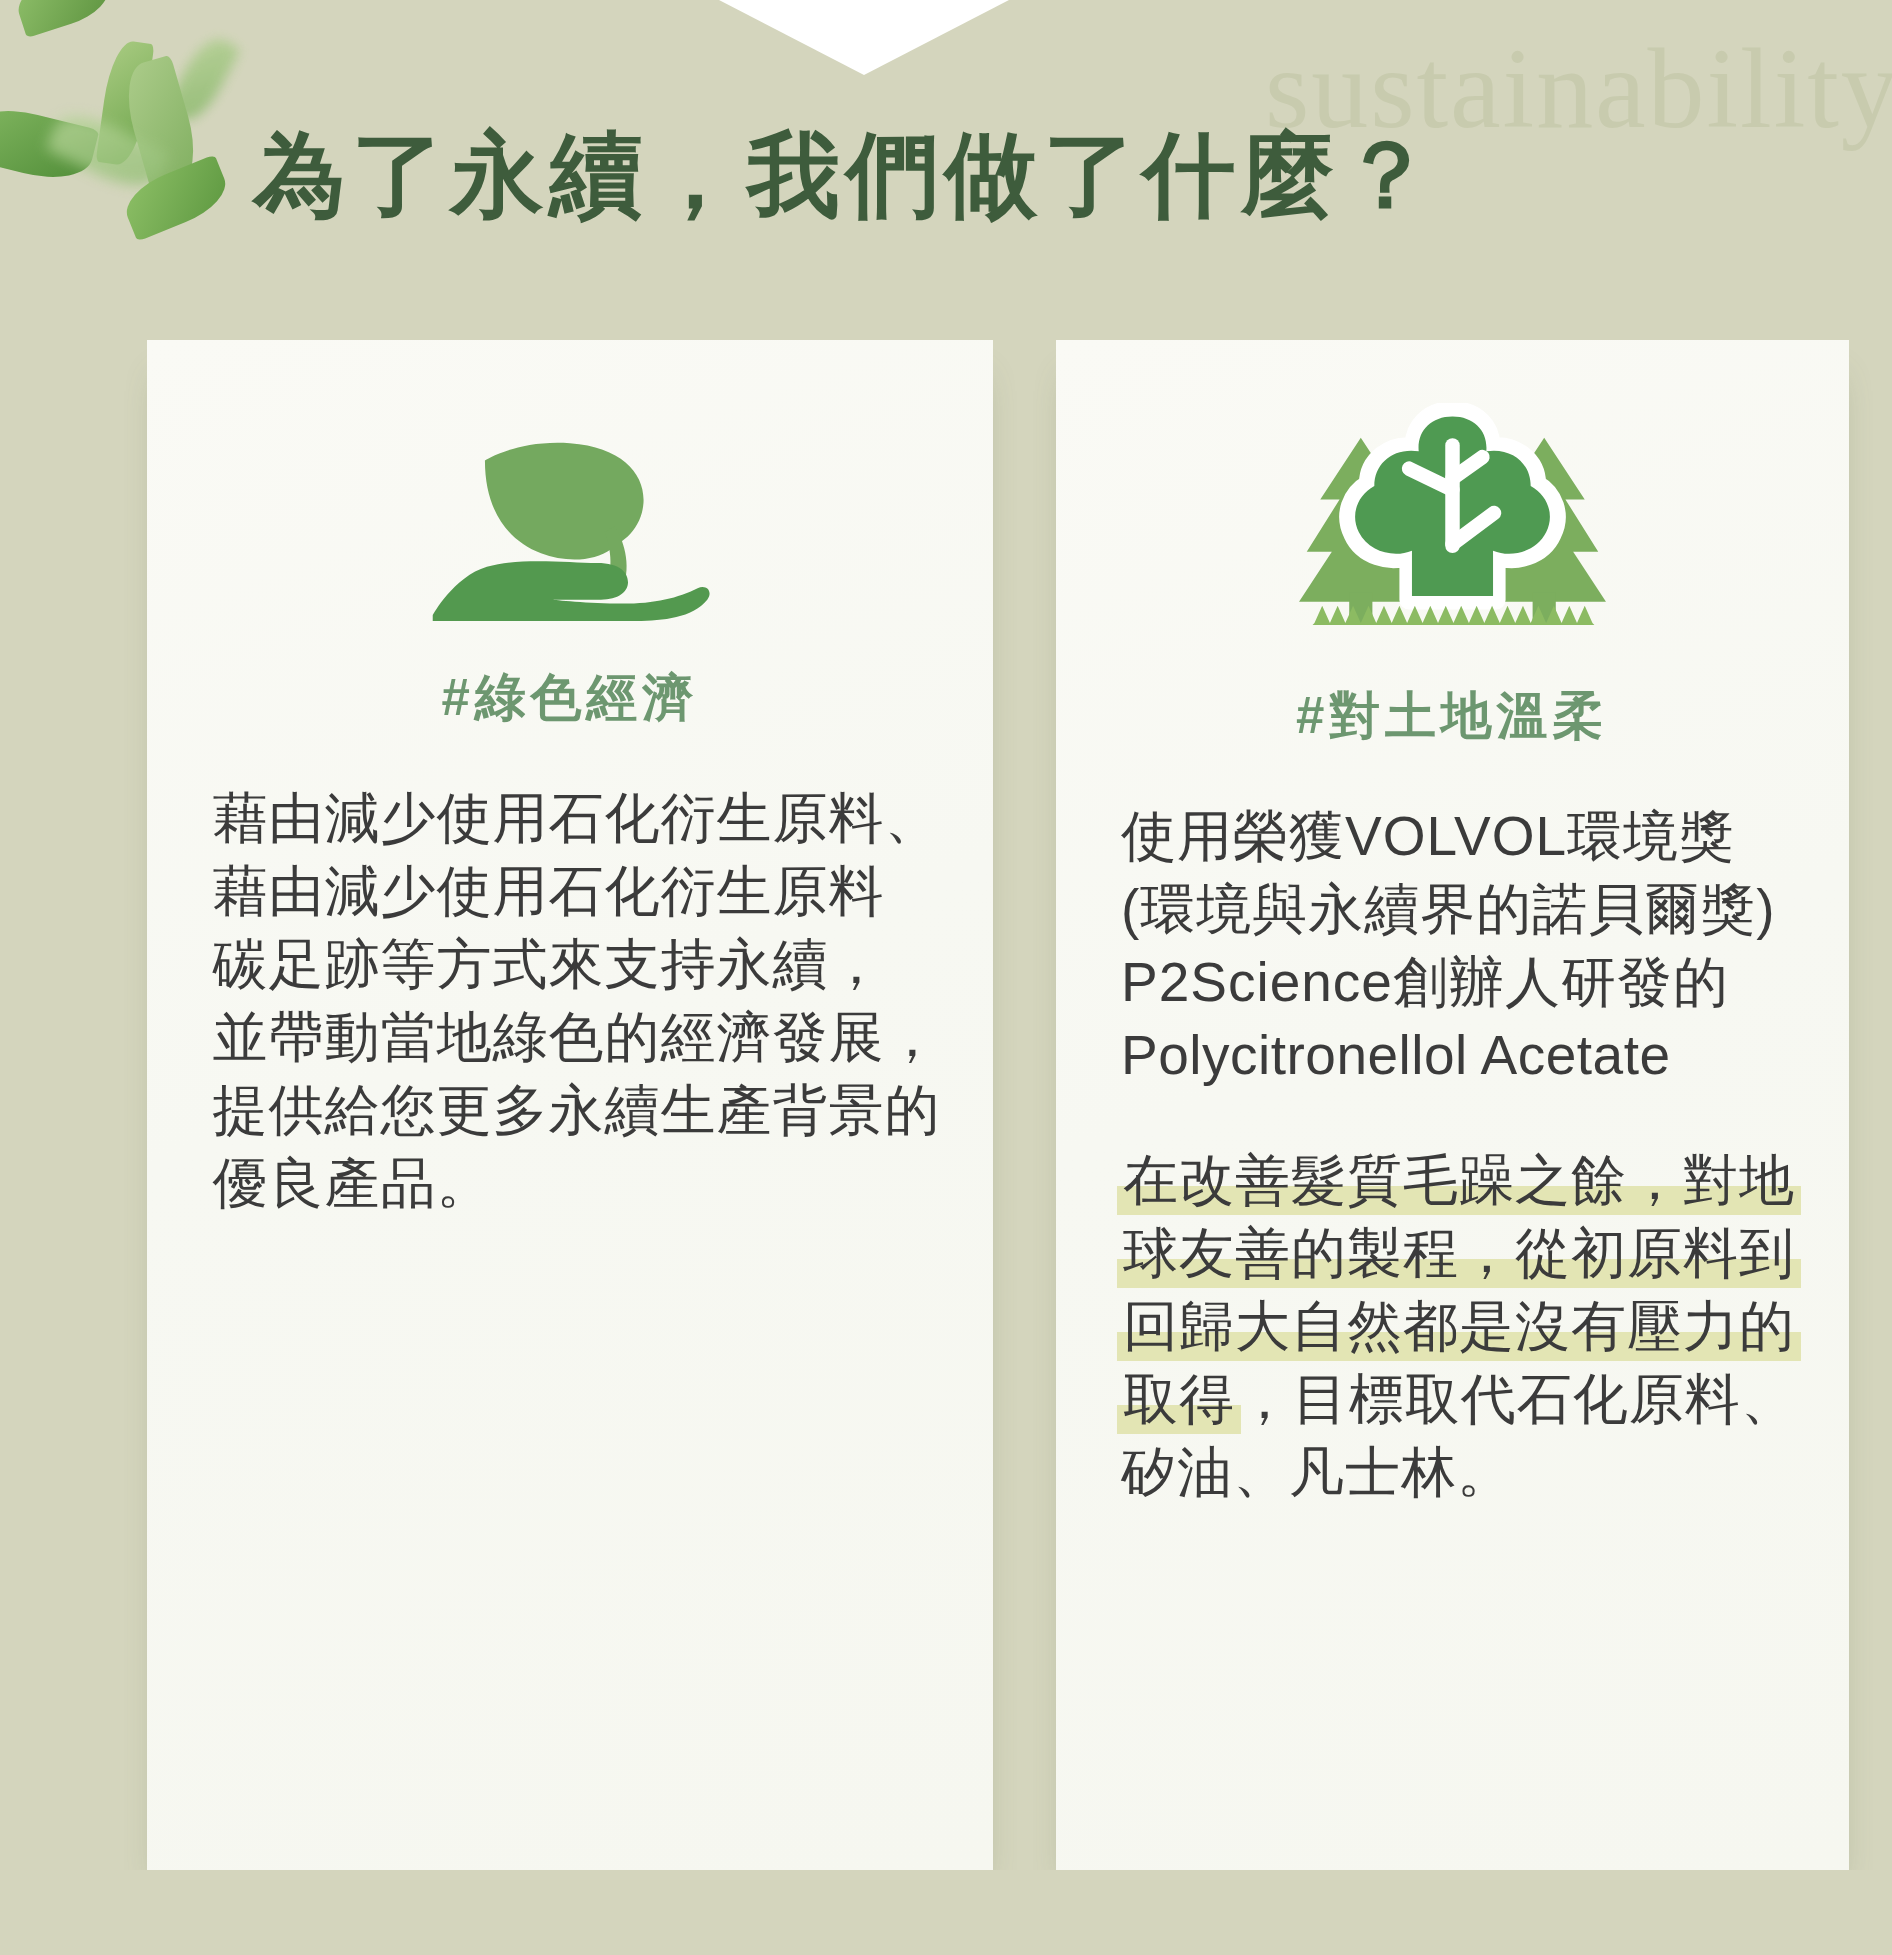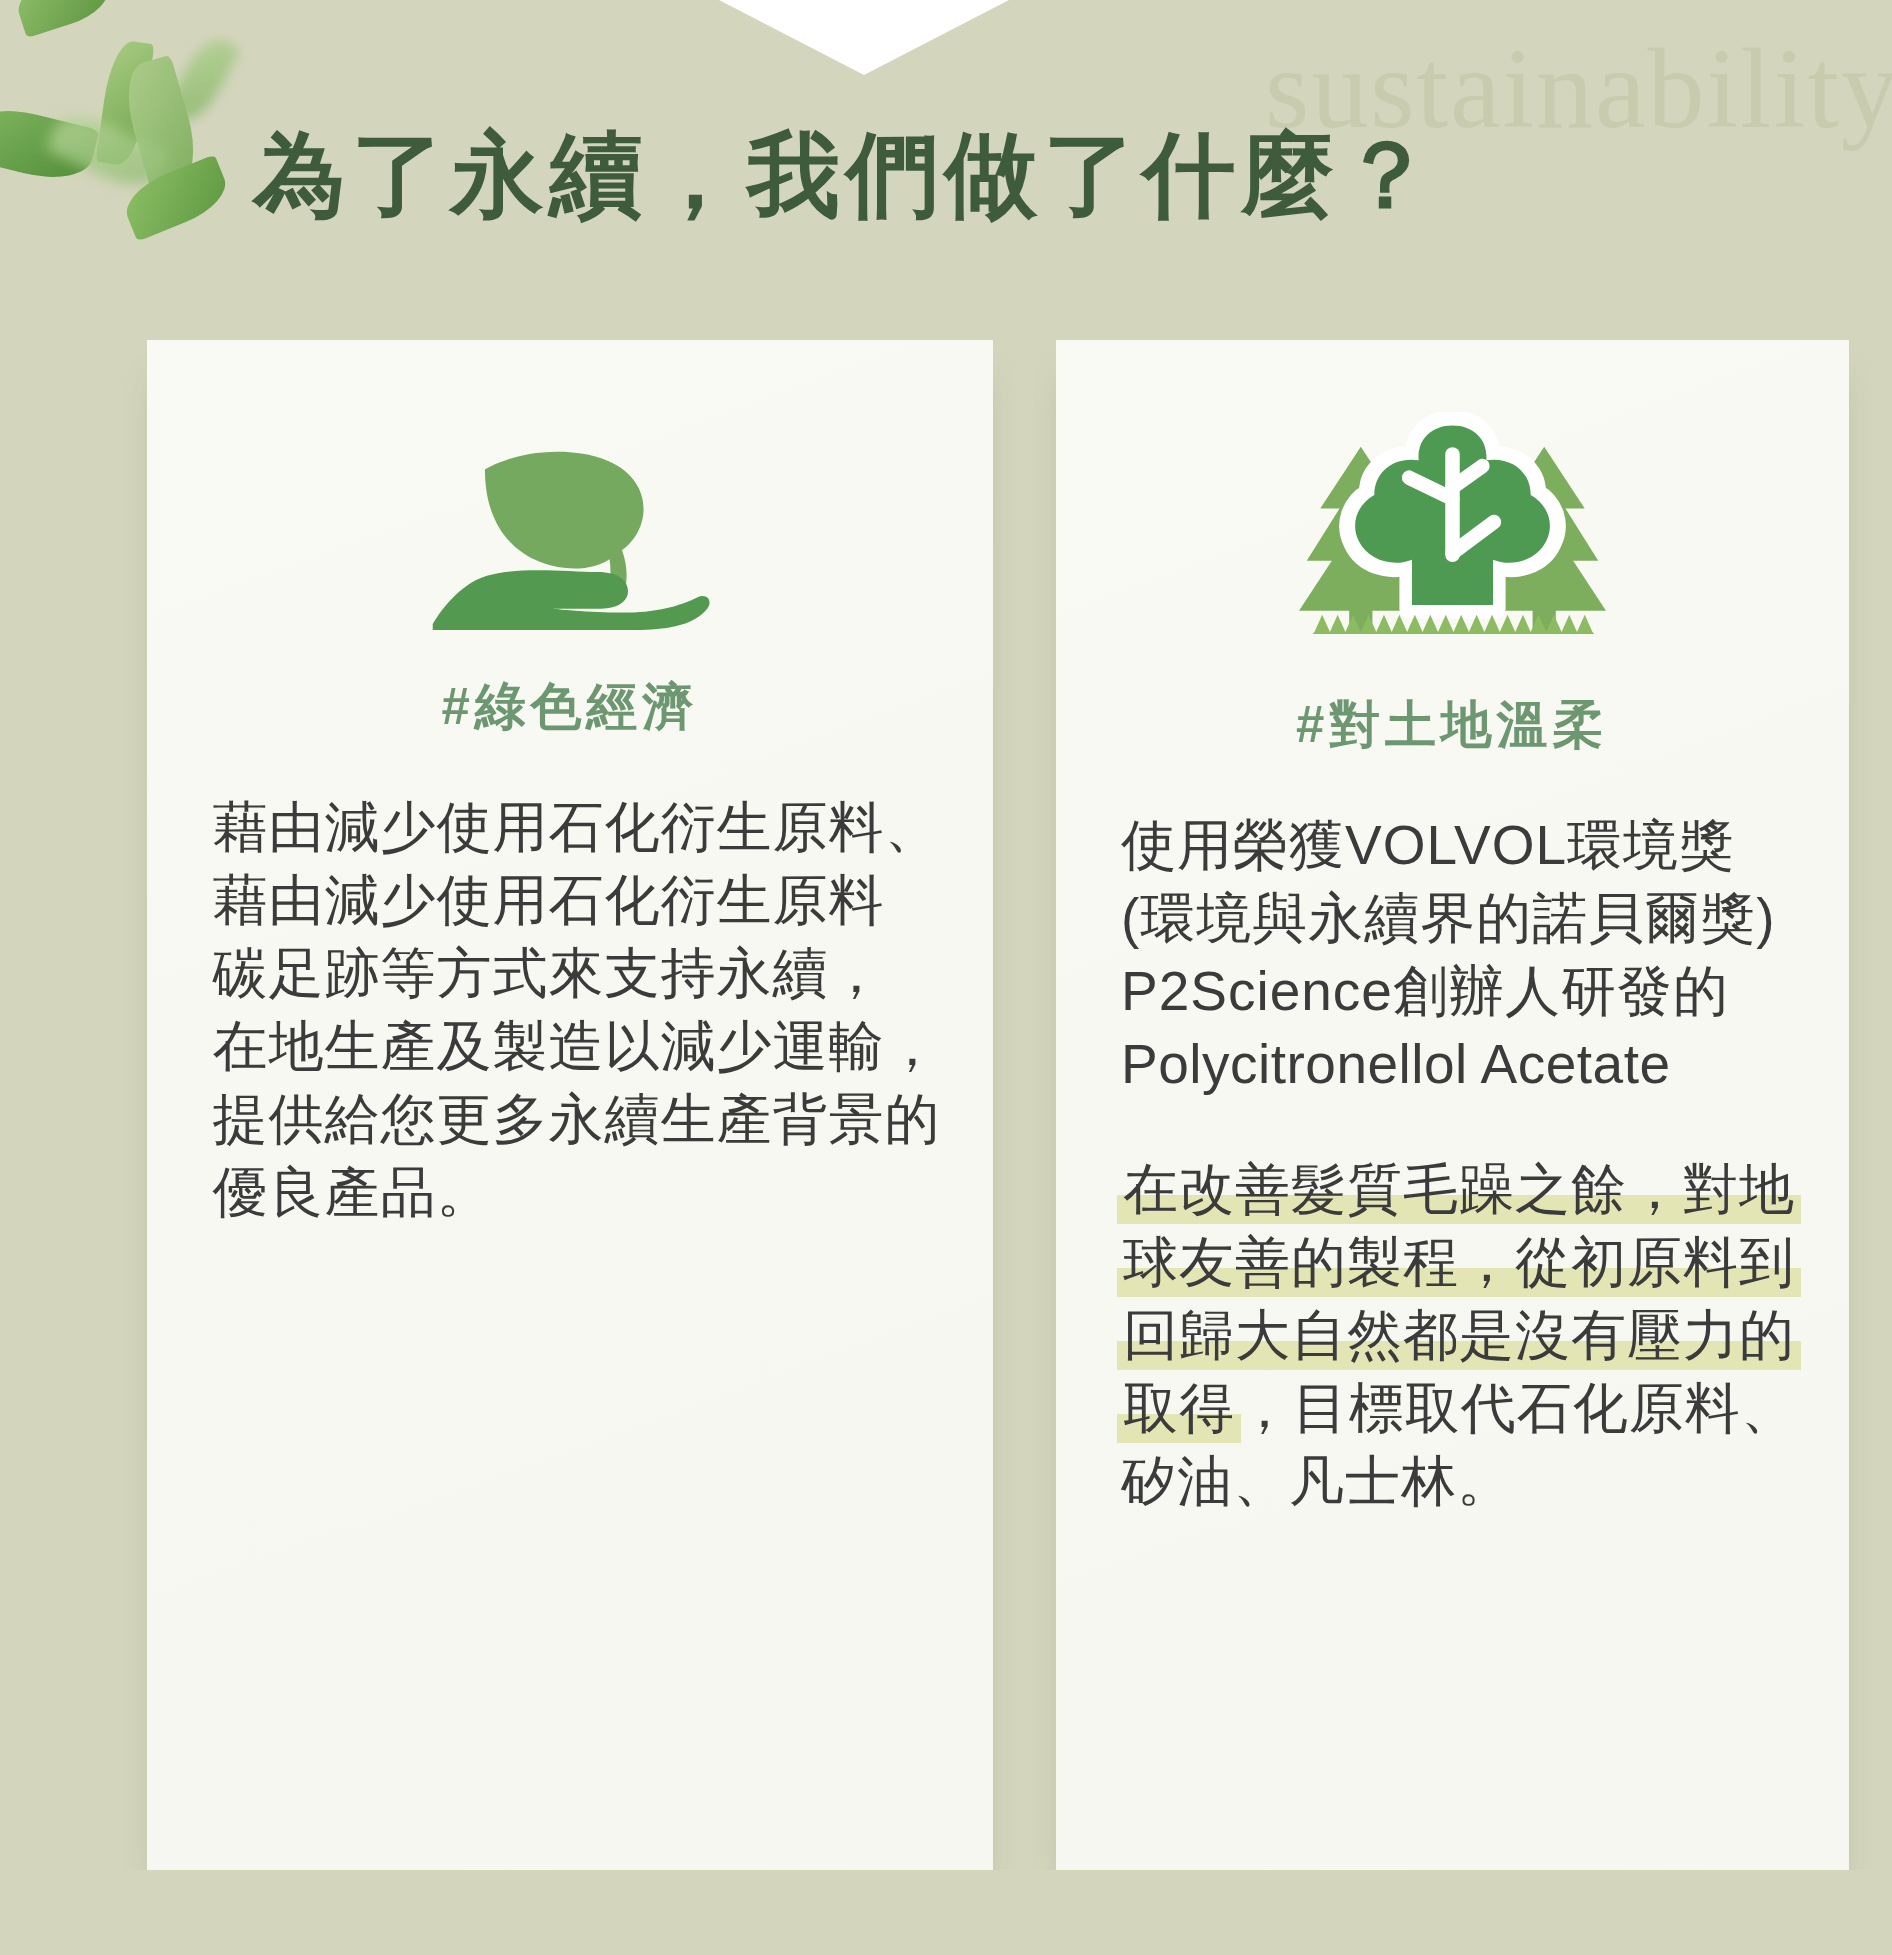--- a/index.html
+++ b/index.html
@@ -82,21 +82,21 @@
     display: flex;
     gap: 63px;
     z-index: 3;
   }
 
   .card {
     position: relative;
     flex: 1 1 0;
     background: linear-gradient(160deg, #fafaf5 0%, #f7f8f2 45%, #f6f7f0 100%);
     box-shadow: 0 25px 33px -13.5px rgba(108, 120, 86, 0.42);
-    padding: 12px 52px;
+    padding: 3px 52px;
   }
 
   .card-inner {
     position: relative;
     width: 100%;
     height: 100%;
   }
 
   
   .icon-wrap {
@@ -206,21 +206,21 @@
                    C 292 172, 298 180, 292 188 C 272 212, 230 210, 196 210 L 8 210 Z" fill="#53994f"></path>
         </svg>
       </div>
 
       <h2 class="card-heading">#綠色經濟</h2>
 
       <div class="card-body">
         <div class="line">藉由減少使用石化衍生原料、</div>
         <div class="line">藉由減少使用石化衍生原料</div>
         <div class="line">碳足跡等方式來支持永續，</div>
-        <div class="line">在地生產及製造以減少運輸，</div>
+        <div class="line">並帶動當地綠色的經濟發展，</div>
         <div class="line">提供給您更多永續生產背景的</div>
         <div class="line">優良產品。</div>
       </div>
 
     </div>
   </section>
 
   <section class="card">
     <div class="card-inner">
 

